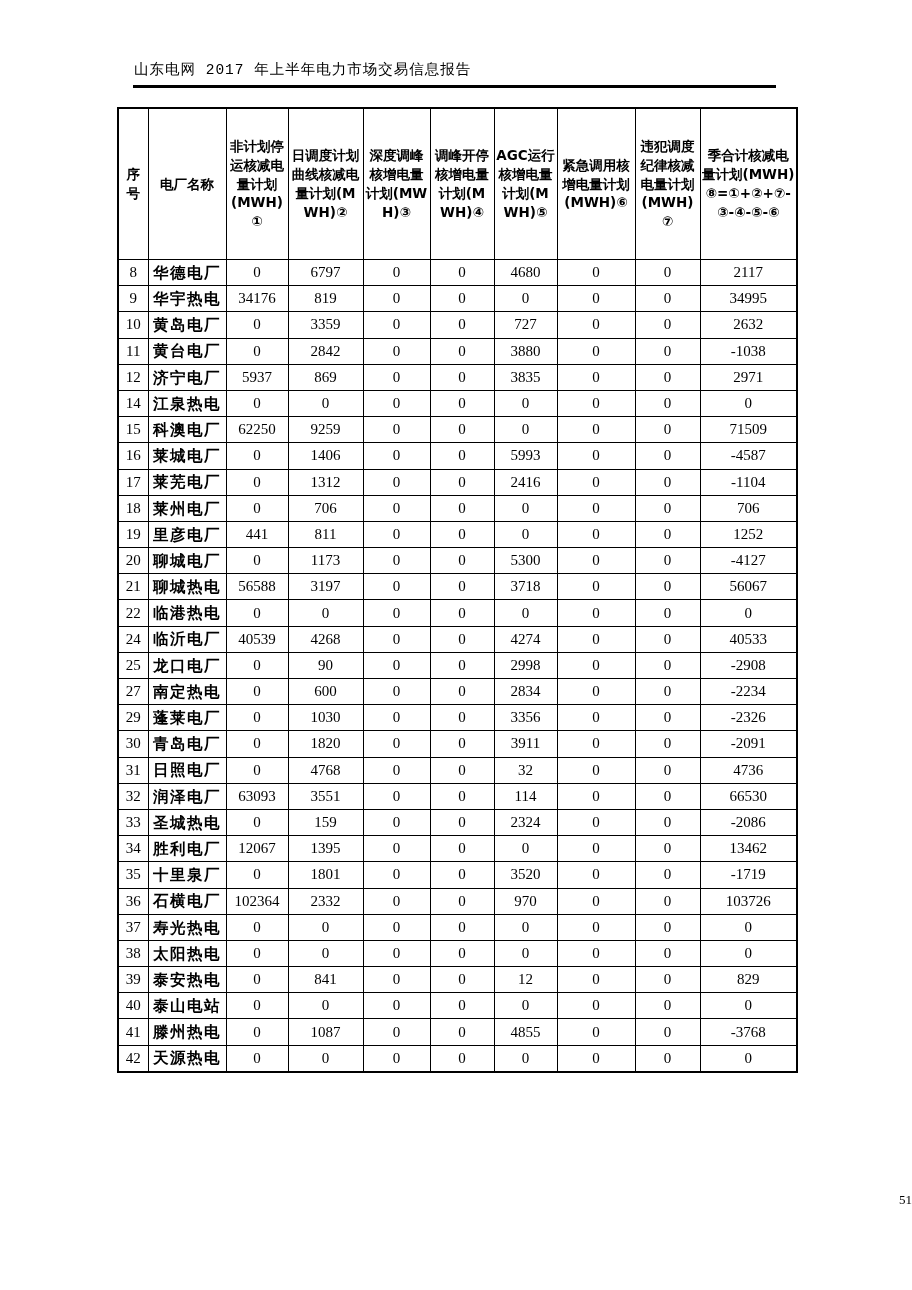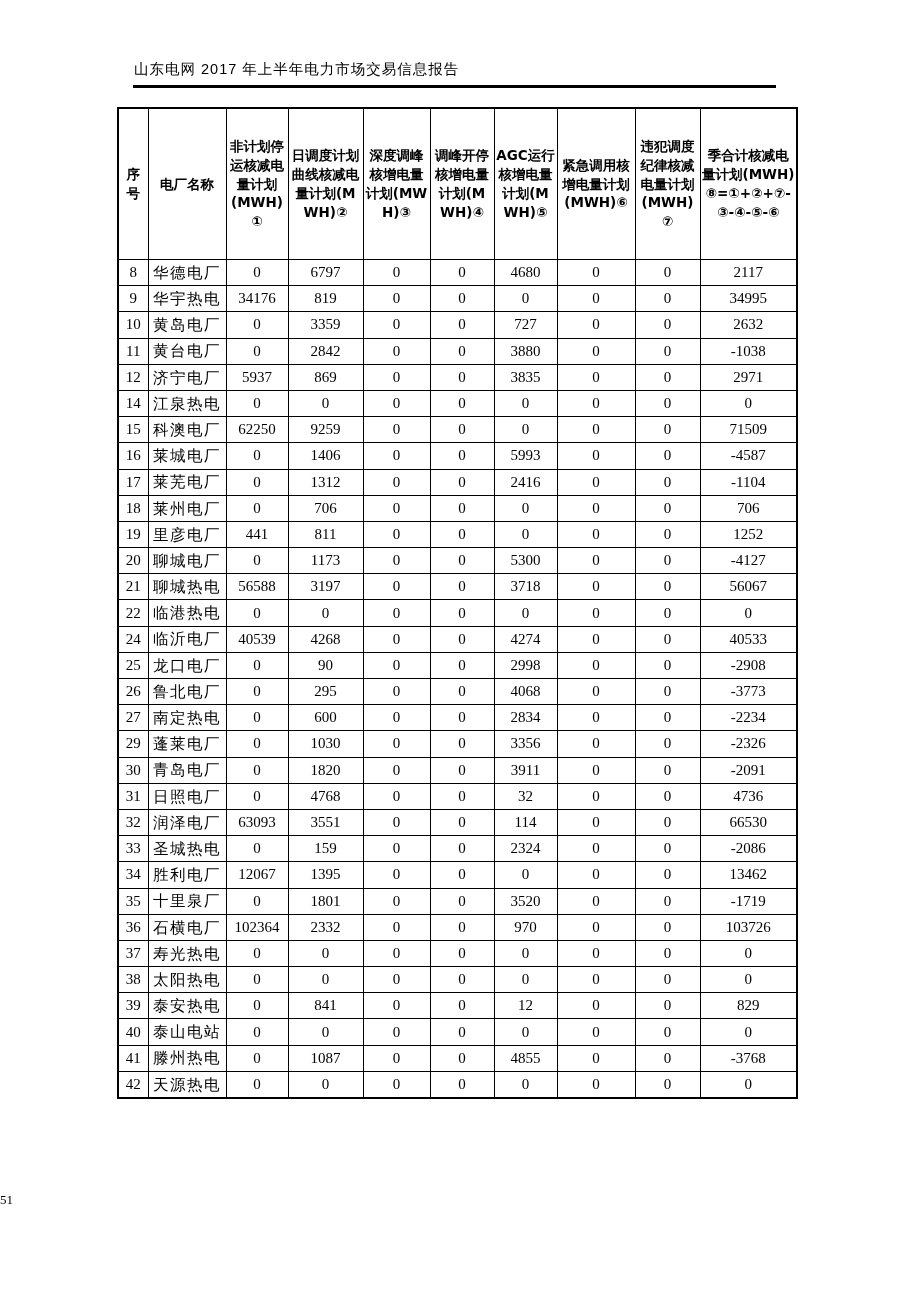--- a/index.html
+++ b/index.html
@@ -16,21 +16,21 @@
     font-family: "Liberation Serif", "DejaVu Serif", serif;
     color: #000;
   }
   .doc-header-title {
     position: absolute;
     left: 134px;
     top: 60px;
     font-size: 14.5px;
     letter-spacing: 1px;
     white-space: nowrap;
-    font-family: Liberation Sans, sans-serif;
+    font-family: Liberation Mono, monospace;
   }
   .doc-header-rule {
     position: absolute;
     left: 133px;
     top: 85px;
     width: 643px;
     height: 3px;
     background: #000;
   }
   table.market-table {
@@ -60,30 +60,31 @@
   table.market-table td {
     font-size: 15px;
     height: 25.2px;
     line-height: 1;
     word-break: break-all;
   }
   table.market-table td.cell-name {
     font-size: 15.5px;
     letter-spacing: 1.5px;
     padding: 0;
+    font-weight: bold;
   }
   table.market-table td.cell-seq {
     font-size: 15px;
   }
   .page-number {
     position: absolute;
     left: 0;
     top: 1192px;
     width: 912px;
-    text-align: left;
+    text-align: right;
     font-size: 13px;
     font-family: "Liberation Serif", "DejaVu Serif", serif;
   }
 </style>
 </head>
 <body>
 
 <div class="page">
 
   <div class="doc-header-title">山东电网 2017 年上半年电力市场交易信息报告</div>
@@ -304,32 +305,20 @@
           <td>0</td>
           <td>90</td>
           <td>0</td>
           <td>0</td>
           <td>2998</td>
           <td>0</td>
           <td>0</td>
           <td>-2908</td>
         </tr>
         <tr>
-          <td class="cell-seq">26</td>
-          <td class="cell-name">鲁北电厂</td>
-          <td>0</td>
-          <td>295</td>
-          <td>0</td>
-          <td>0</td>
-          <td>4068</td>
-          <td>0</td>
-          <td>0</td>
-          <td>-3773</td>
-        </tr>
-        <tr>
           <td class="cell-seq">27</td>
           <td class="cell-name">南定热电</td>
           <td>0</td>
           <td>600</td>
           <td>0</td>
           <td>0</td>
           <td>2834</td>
           <td>0</td>
           <td>0</td>
           <td>-2234</td>

